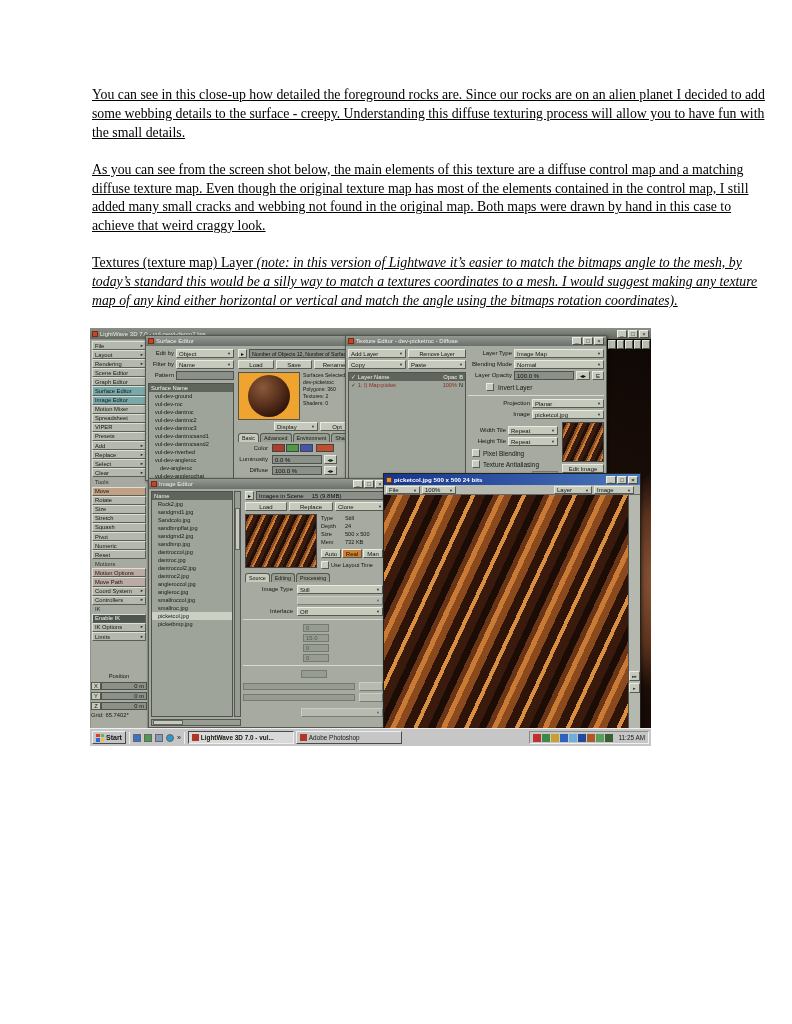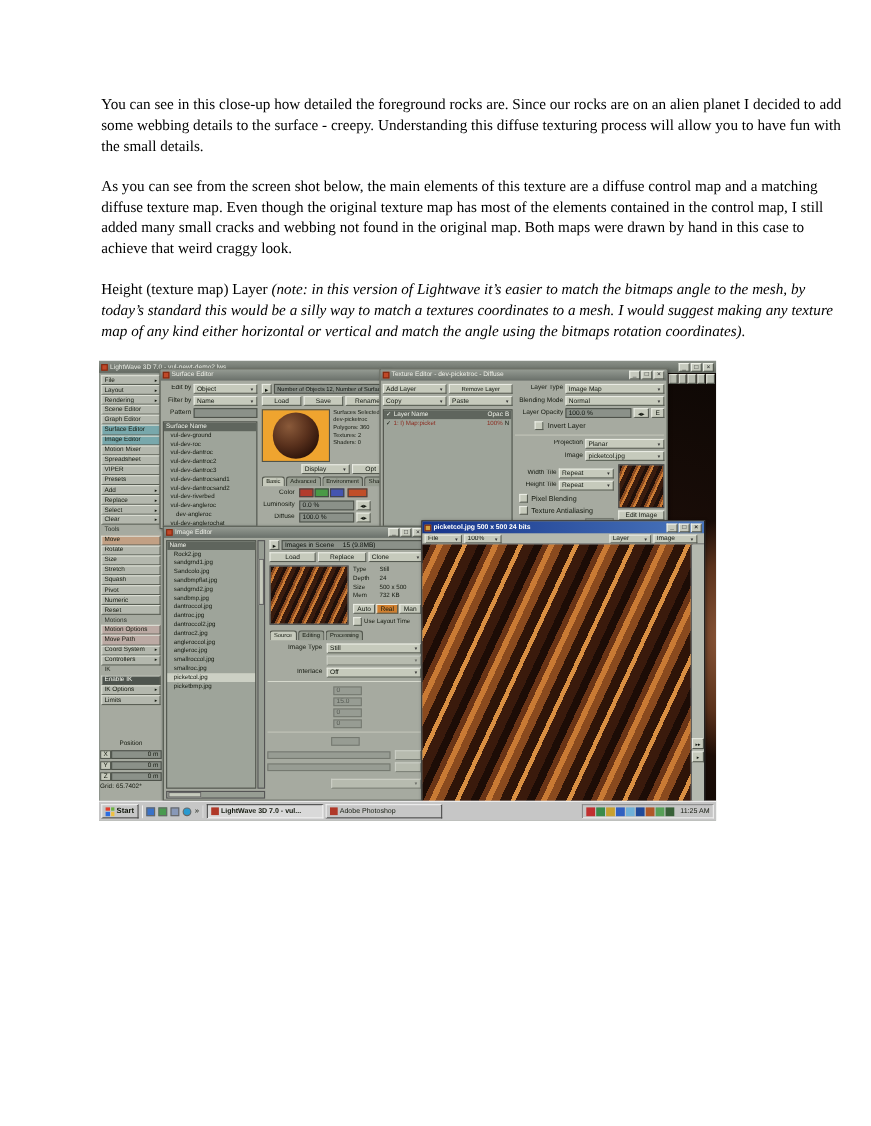--- a/index.html
+++ b/index.html
@@ -1,19 +1,19 @@
 <!DOCTYPE html>
 <html><head>
 <meta charset="utf-8">
 <style>
   html,body{margin:0;padding:0;background:#fff;}
   body{width:792px;height:1024px;position:relative;font-family:"Liberation Sans",sans-serif;overflow:hidden;}
   
   .doc{position:absolute;left:92px;top:86px;width:676px;font-family:"Liberation Serif",serif;font-size:13.8px;line-height:1.37;color:#000;}
-  .doc p{margin:0 0 18px 0;}
+  .doc p{margin:0 0 18px 0;text-decoration:underline;}
   .note{font-style:italic;}
   
   .shot{position:absolute;left:90px;top:328px;width:561px;height:418px;background:#8e948c;overflow:hidden;font-size:6.5px;color:#14190f;}
   .shot *{box-sizing:border-box;white-space:nowrap;}
   .abs{position:absolute;}
   
   .mtitle{position:absolute;left:0;top:0;width:561px;height:11px;background:linear-gradient(#8a9088,#646a62);display:flex;align-items:center;gap:2px;padding:0 2px;color:#e9ece4;font-size:6px;z-index:1;}
   .appico{width:6px;height:6px;background:#c04828;border:1px solid #802810;display:inline-block;}
   .wbtns{margin-left:auto;display:flex;gap:1px;}
   .wb{width:10px;height:8px;background:#c6cabe;border:1px solid;border-color:#eef0e8 #4a4f46 #4a4f46 #eef0e8;color:#222;font-size:6px;line-height:6px;text-align:center;}
@@ -87,21 +87,21 @@
   .kv .v{flex:1;}
   .grow{display:flex;gap:4px;height:9px;margin-bottom:1px;align-items:center;}
   .tasksvc{display:flex;gap:2px;}
 </style>
 </head>
 <body>
 
 <div class="doc">
   <p>You can see in this close-up how detailed the foreground rocks are. Since our rocks are on an alien planet I decided to add some webbing details to the surface - creepy. Understanding this diffuse texturing process will allow you to have fun with the small details.</p>
   <p>As you can see from the screen shot below, the main elements of this texture are a diffuse control map and a matching diffuse texture map. Even though the original texture map has most of the elements contained in the control map, I still added many small cracks and webbing not found in the original map. Both maps were drawn by hand in this case to achieve that weird craggy look.</p>
-  <p><span>Height (texture map) Layer</span> <span class="note">(note: in this version of Lightwave it’s easier to match the bitmaps angle to the mesh, by today’s standard this would be a silly way to match a textures coordinates to a mesh. I would suggest making any texture map of any kind either horizontal or vertical and match the angle using the bitmaps rotation coordinates).</span></p>
+  <p><span>Textures (texture map) Layer</span> <span class="note">(note: in this version of Lightwave it’s easier to match the bitmaps angle to the mesh, by today’s standard this would be a silly way to match a textures coordinates to a mesh. I would suggest making any texture map of any kind either horizontal or vertical and match the angle using the bitmaps rotation coordinates).</span></p>
 </div>
 
 <div class="shot">
 
   <div class="mtitle">
     <i class="appico"></i>
     <span>LightWave 3D 7.0 - vul-newt-demo2.lws</span>
     <span class="wbtns">
         <span class="wb mn"></span>
         <span class="wb mx"></span>

